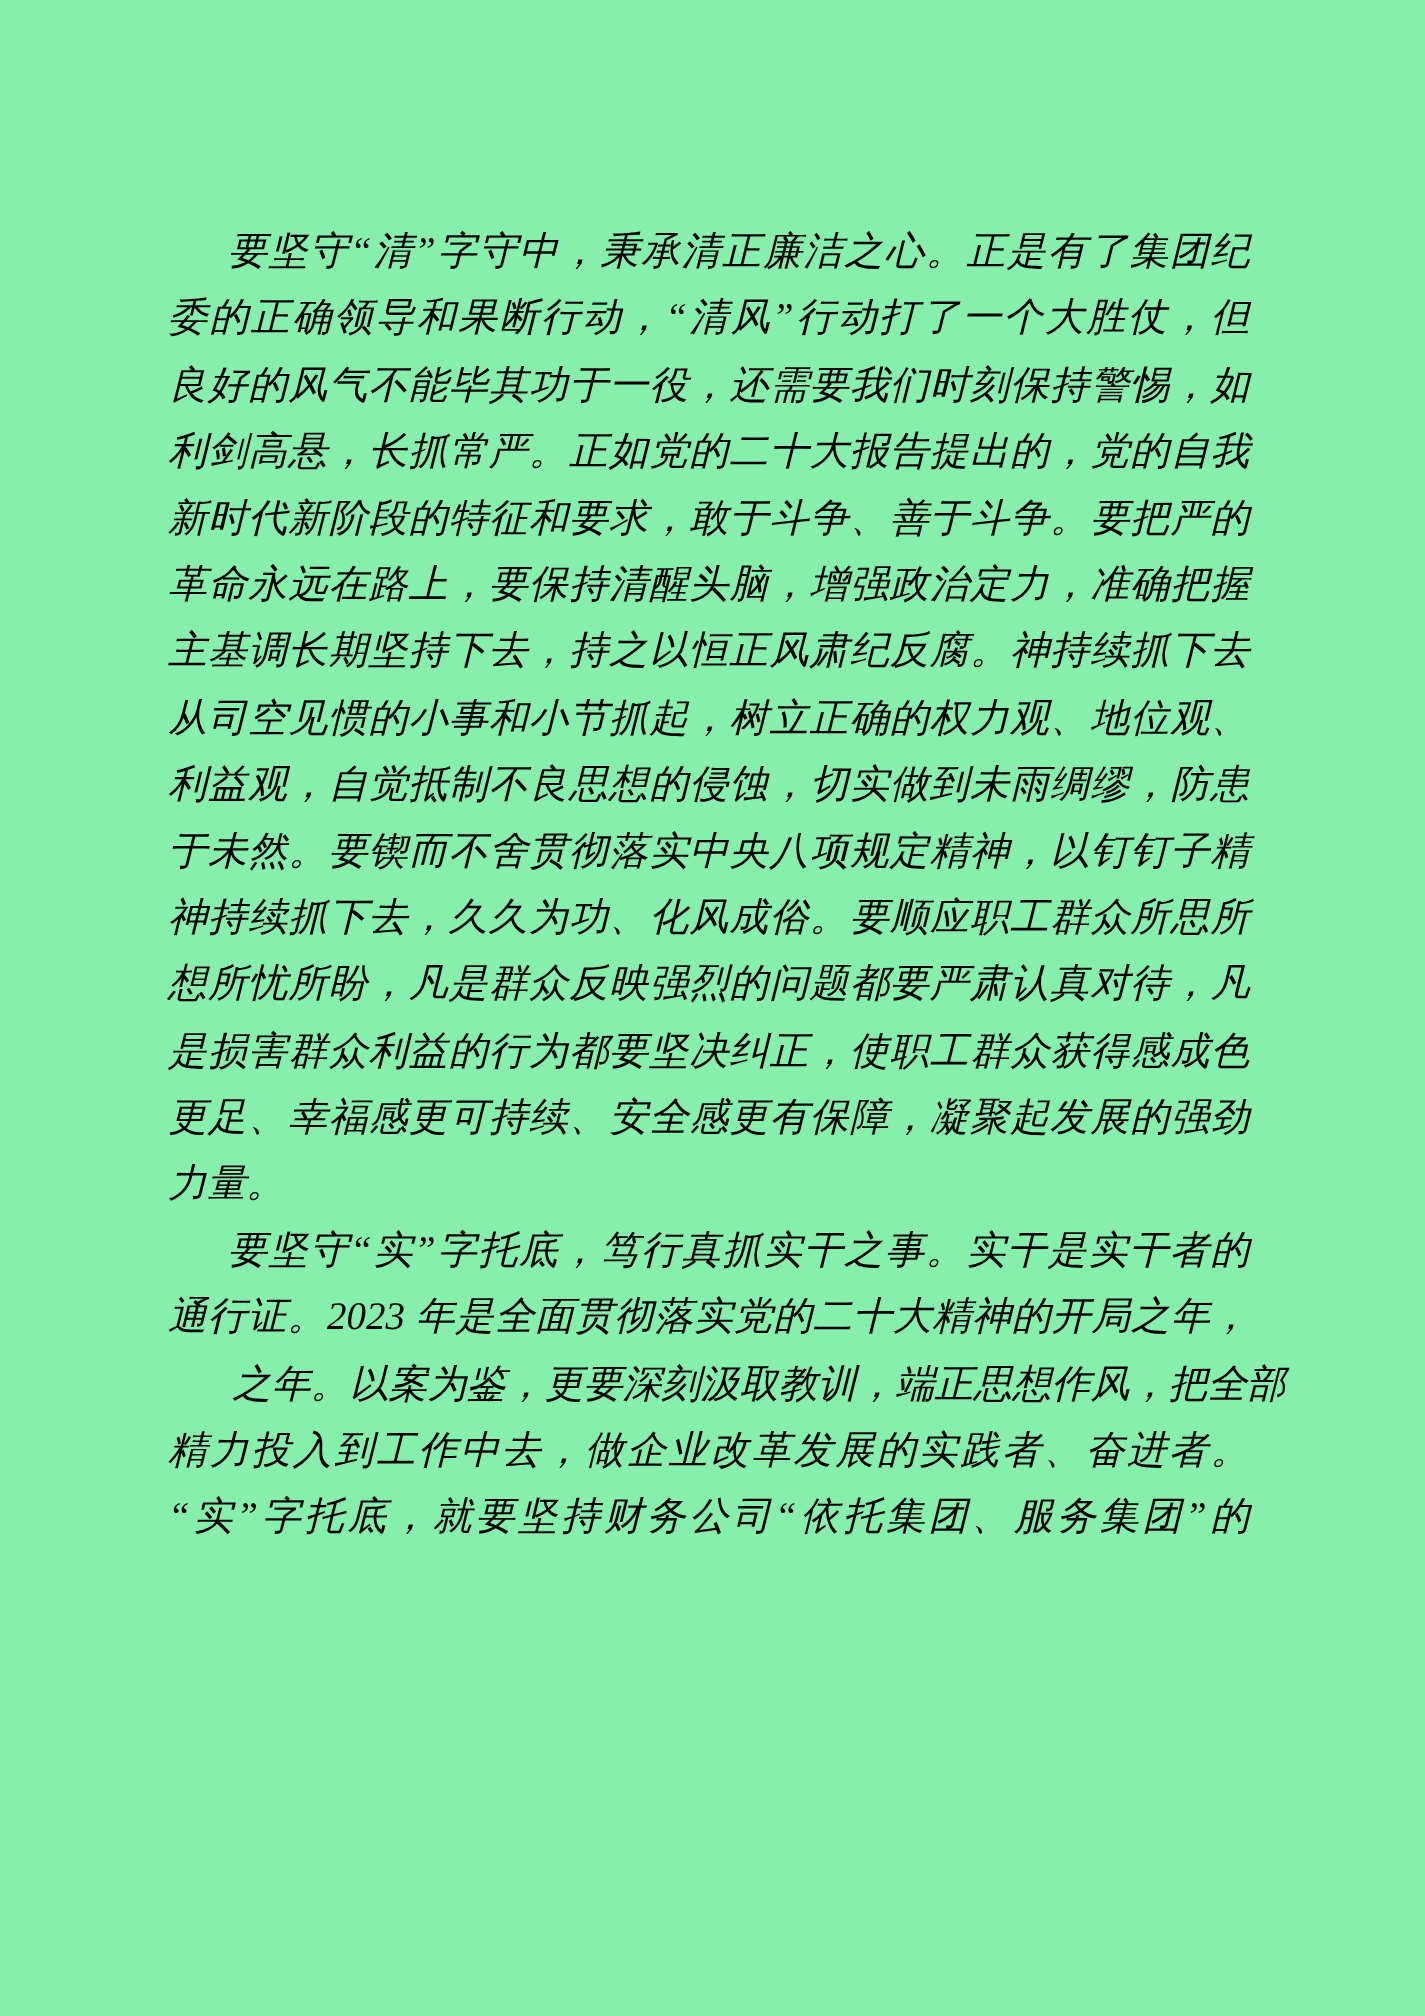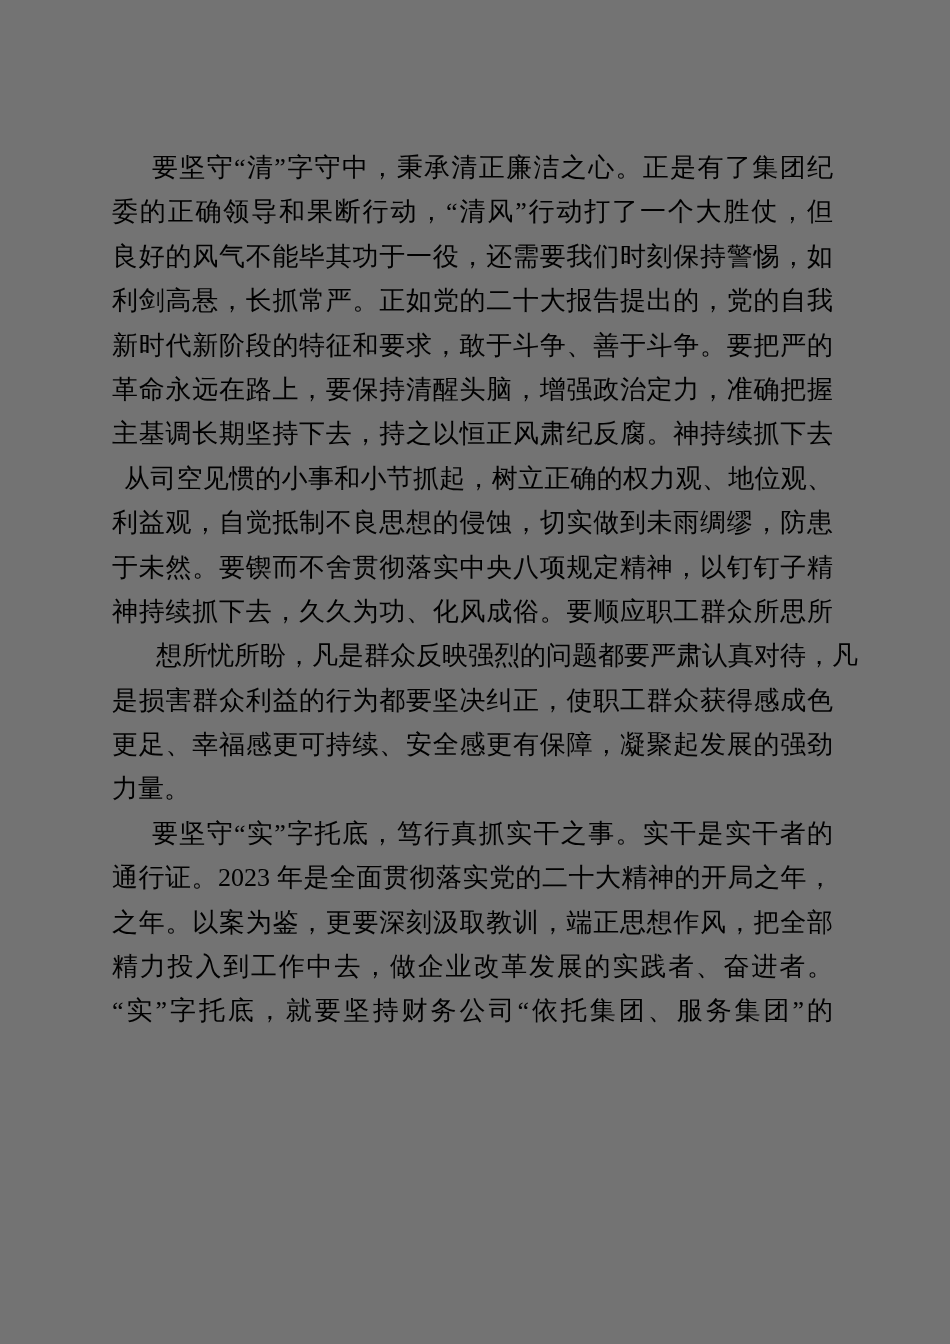--- a/index.html
+++ b/index.html
@@ -4,22 +4,23 @@
 <style>
   html, body {
     margin: 0;
     padding: 0;
     background: #ffffff;
   }
   .page {
     position: relative;
     width: 950px;
     height: 1344px;
-    background: #737373;
+    background: #86efac;
     overflow: hidden;
+    font-style: italic;
   }
   .doc-body {
     position: absolute;
     left: 112px;
     top: 146px;
     width: 721px;
   }
   .line {
     font-family: "Liberation Serif", "DejaVu Serif", serif;
     font-size: 26px;
@@ -46,27 +47,27 @@
 
 <div class="page">
   <div class="doc-body">
       <div class="line indent" style="color: rgb(0, 0, 0);">要坚守“清”字守中，秉承清正廉洁之心。正是有了集团纪</div>
       <div class="line" style="color: rgb(0, 0, 0);">委的正确领导和果断行动，“清风”行动打了一个大胜仗，但</div>
       <div class="line" style="color: rgb(0, 0, 0);">良好的风气不能毕其功于一役，还需要我们时刻保持警惕，如</div>
       <div class="line" style="color: rgb(0, 0, 0);">利剑高悬，长抓常严。正如党的二十大报告提出的，党的自我</div>
       <div class="line" style="color: rgb(0, 0, 0);">新时代新阶段的特征和要求，敢于斗争、善于斗争。要把严的</div>
       <div class="line" style="color: rgb(0, 0, 0);">革命永远在路上，要保持清醒头脑，增强政治定力，准确把握</div>
       <div class="line" style="color: rgb(0, 0, 0);">主基调长期坚持下去，持之以恒正风肃纪反腐。神持续抓下去</div>
-      <div class="line" style="color: rgb(0, 0, 0); margin-left: 12px;">从司空见惯的小事和小节抓起，树立正确的权力观、地位观、</div>
+      <div class="line" style="color: rgb(0, 0, 0);">从司空见惯的小事和小节抓起，树立正确的权力观、地位观、</div>
       <div class="line" style="color: rgb(0, 0, 0);">利益观，自觉抵制不良思想的侵蚀，切实做到未雨绸缪，防患</div>
       <div class="line" style="color: rgb(0, 0, 0);">于未然。要锲而不舍贯彻落实中央八项规定精神，以钉钉子精</div>
       <div class="line" style="color: rgb(0, 0, 0);">神持续抓下去，久久为功、化风成俗。要顺应职工群众所思所</div>
-      <div class="line" style="color: rgb(0, 0, 0); margin-left: 44px;">想所忧所盼，凡是群众反映强烈的问题都要严肃认真对待，凡</div>
+      <div class="line" style="color: rgb(0, 0, 0);">想所忧所盼，凡是群众反映强烈的问题都要严肃认真对待，凡</div>
       <div class="line" style="color: rgb(0, 0, 0);">是损害群众利益的行为都要坚决纠正，使职工群众获得感成色</div>
       <div class="line" style="color: rgb(0, 0, 0);">更足、幸福感更可持续、安全感更有保障，凝聚起发展的强劲</div>
       <div class="line no-justify" style="color: rgb(0, 0, 0);">力量。</div>
       <div class="line indent" style="color: rgb(0, 0, 0);">要坚守“实”字托底，笃行真抓实干之事。实干是实干者的</div>
       <div class="line" style="color: rgb(0, 0, 0);">通行证。2023 年是全面贯彻落实党的二十大精神的开局之年，</div>
-      <div class="line" style="color: rgb(0, 0, 0);">之年。以案为鉴，更要深刻汲取教训，端正思想作风，把全部</div>
+      <div class="line" style="color: rgb(0, 0, 0); margin-left: 43px;">之年。以案为鉴，更要深刻汲取教训，端正思想作风，把全部</div>
       <div class="line" style="color: rgb(0, 0, 0);">精力投入到工作中去，做企业改革发展的实践者、奋进者。</div>
       <div class="line" style="color: rgb(0, 0, 0);">“实”字托底，就要坚持财务公司“依托集团、服务集团”的</div>
     </div>
 </div>
 
 </body></html>

